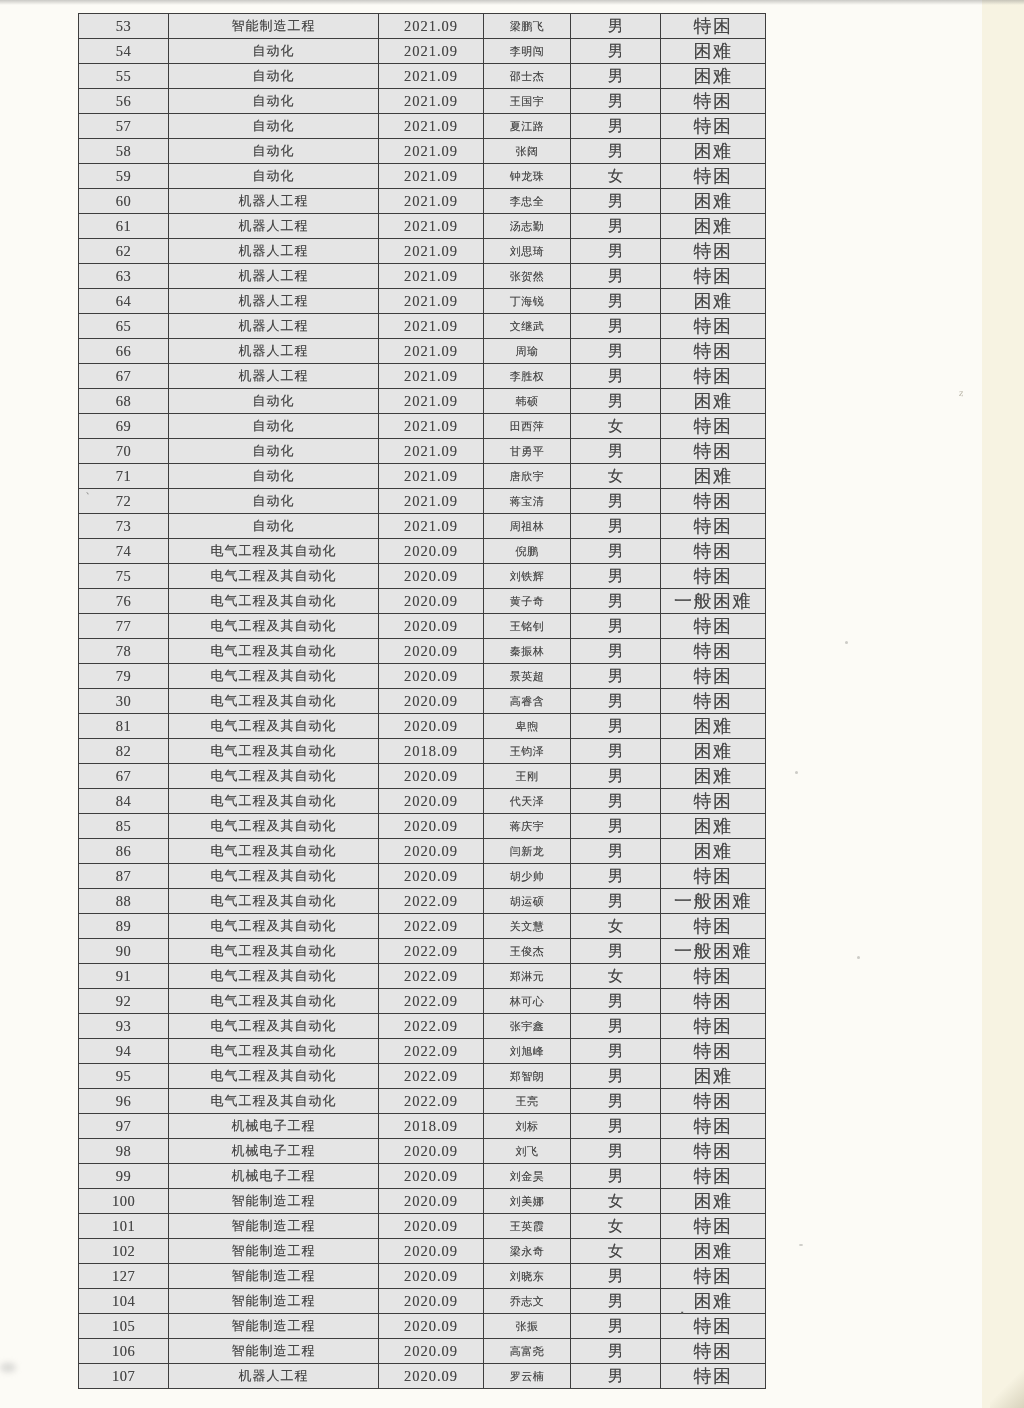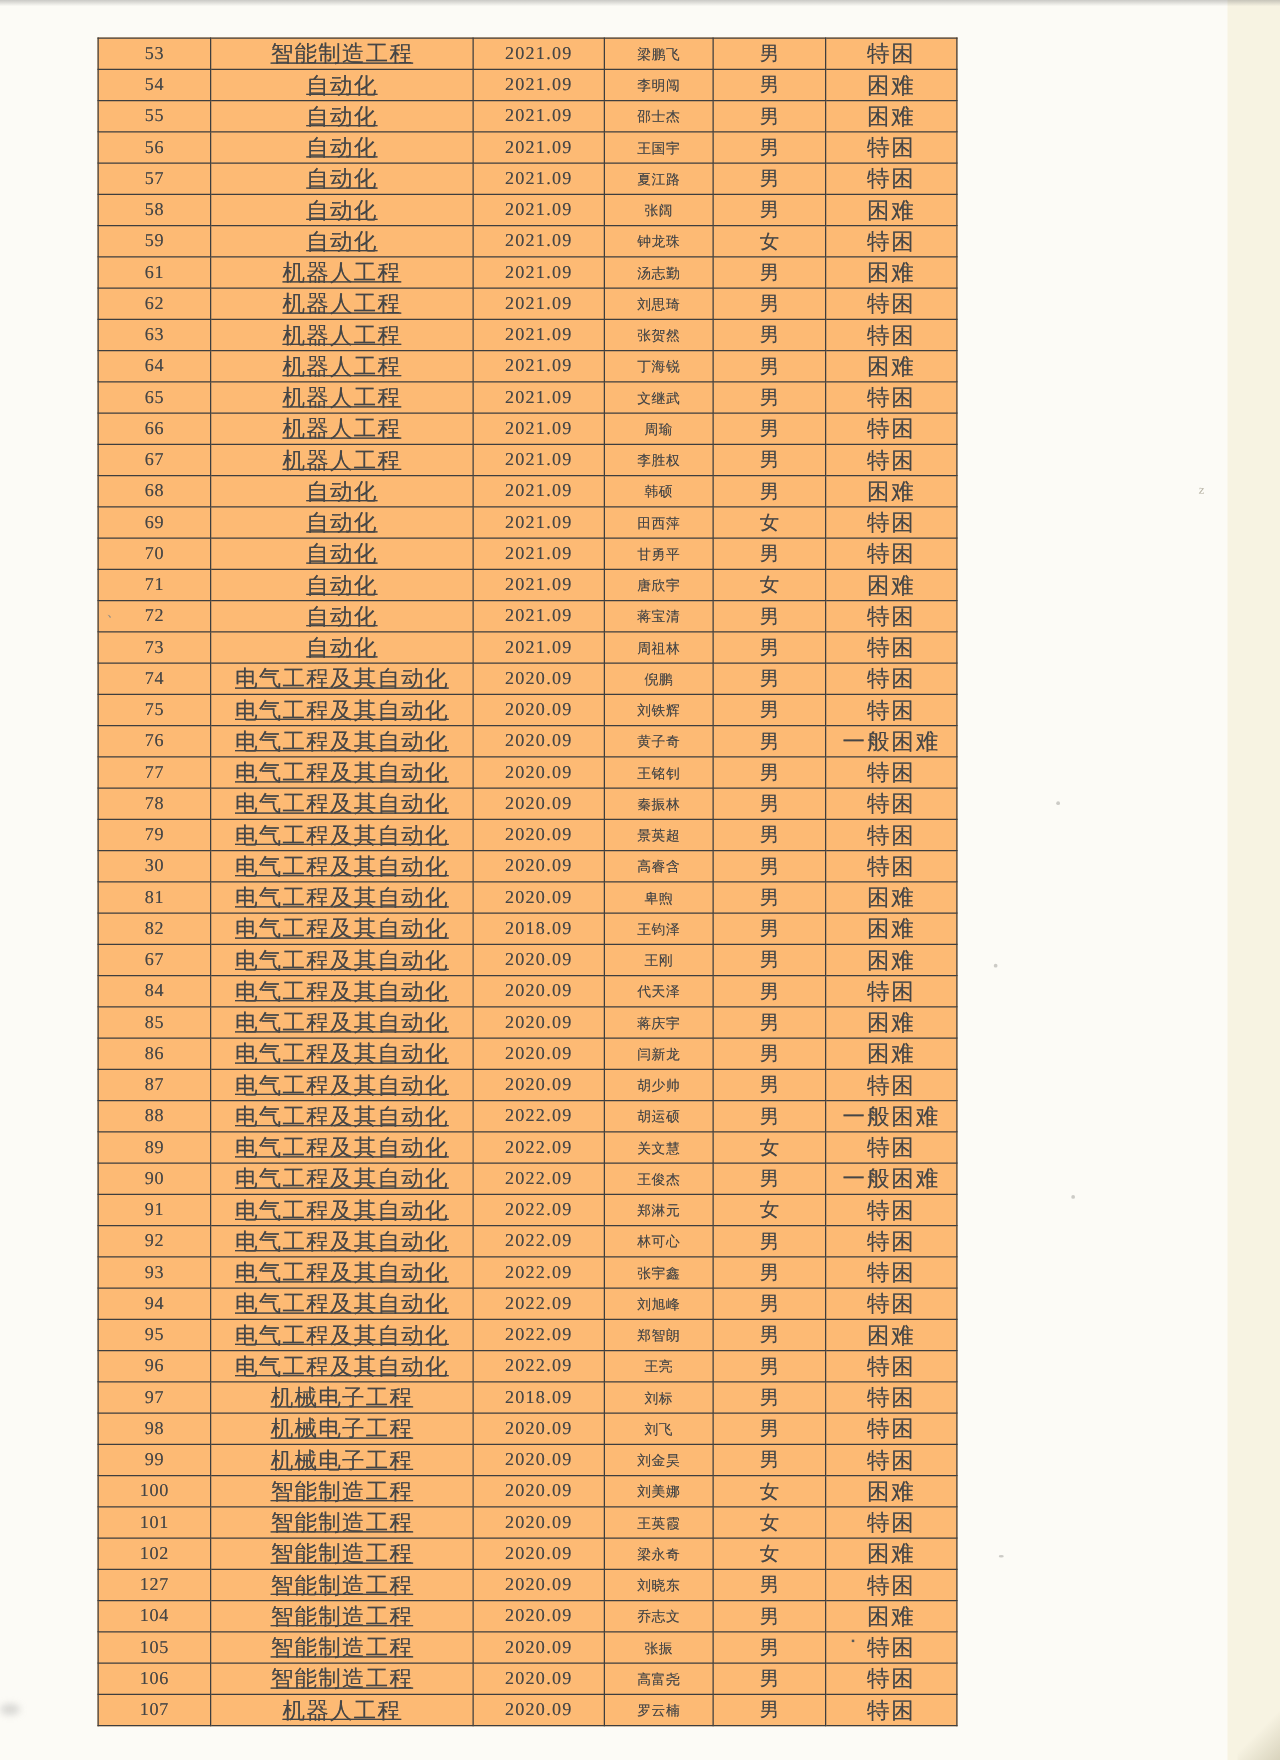--- a/index.html
+++ b/index.html
@@ -14,34 +14,34 @@
   .margin-strip{
     position:absolute;top:0;left:982px;width:42px;height:1408px;
     background:#f7f3e2;
   }
   
   .top-edge{
     position:absolute;top:0;left:0;width:100%;height:5px;
     background:linear-gradient(to bottom, rgba(120,120,118,.38), rgba(120,120,118,0));
   }
   .tbl{
-    position:absolute;left:78px;top:30px;
+    position:absolute;left:78px;top:13px;
     width:687px;height:944px;
     border-collapse:collapse;table-layout:fixed;
-    background:#fdba74;
+    background:#e5e5e5;
   }
   .tbl td{
     border:1.5px solid #3e3e3e;
     text-align:center;vertical-align:middle;
     padding:0;overflow:hidden;white-space:nowrap;
     color:#464646;
     text-shadow:0 0 .5px rgba(70,70,70,.55);
   }
   .c0{font-size:14.5px;letter-spacing:.5px;}
-  .c1{font-size:18px;letter-spacing:1px;text-decoration:underline;}
+  .c1{font-size:13px;letter-spacing:1px;}
   .c2{font-size:14.5px;letter-spacing:1px;}
   .c3{font-size:11px;letter-spacing:.5px;}
   .c4{font-size:15.5px;}
   .c5{font-size:18px;letter-spacing:1.5px;}
   
   .mark{position:absolute;line-height:1;}
   .mark-comma{left:85px;top:483px;font-size:12px;color:#8a8a88;}
   .mark-scribble{left:959px;top:388px;font-size:10px;color:#b6b2a4;transform:rotate(6deg);}
   .mark-square{left:681px;top:1309px;font-size:8px;color:#5a5a58;}
   .speck{position:absolute;width:3px;height:3px;border-radius:50%;background:rgba(125,125,120,.38);}
@@ -133,20 +133,28 @@
 
         <tr>
           <td class="c0">59</td>
           <td class="c1">自动化</td>
           <td class="c2">2021.09</td>
           <td class="c3">钟龙珠</td>
           <td class="c4">女</td>
           <td class="c5">特困</td>
         </tr>
 
+        <tr>
+          <td class="c0">60</td>
+          <td class="c1">机器人工程</td>
+          <td class="c2">2021.09</td>
+          <td class="c3">李忠全</td>
+          <td class="c4">男</td>
+          <td class="c5">困难</td>
+        </tr>
 
         <tr>
           <td class="c0">61</td>
           <td class="c1">机器人工程</td>
           <td class="c2">2021.09</td>
           <td class="c3">汤志勤</td>
           <td class="c4">男</td>
           <td class="c5">困难</td>
         </tr>
 

